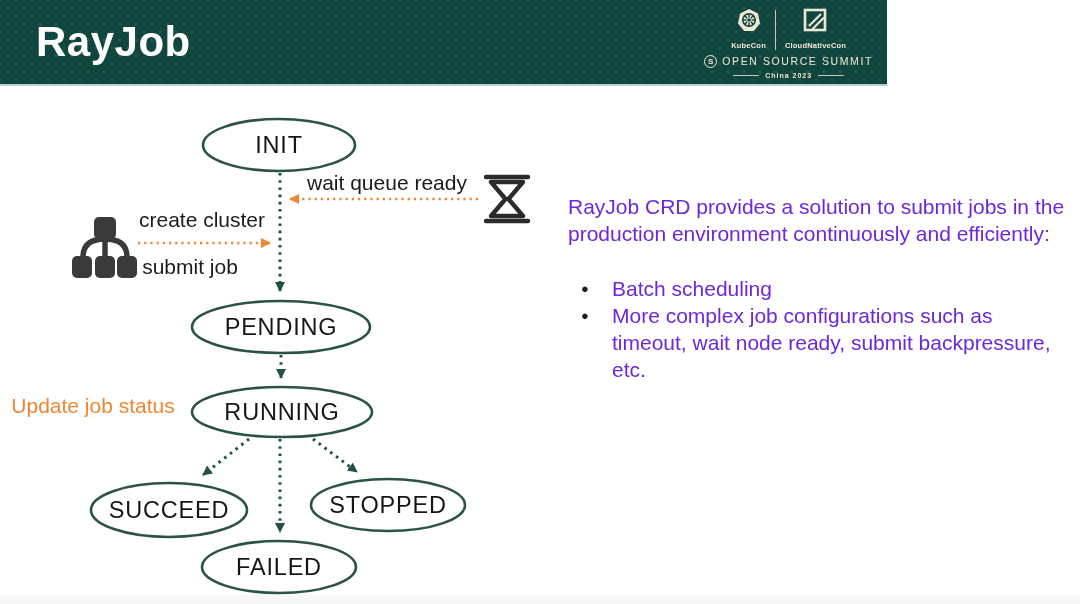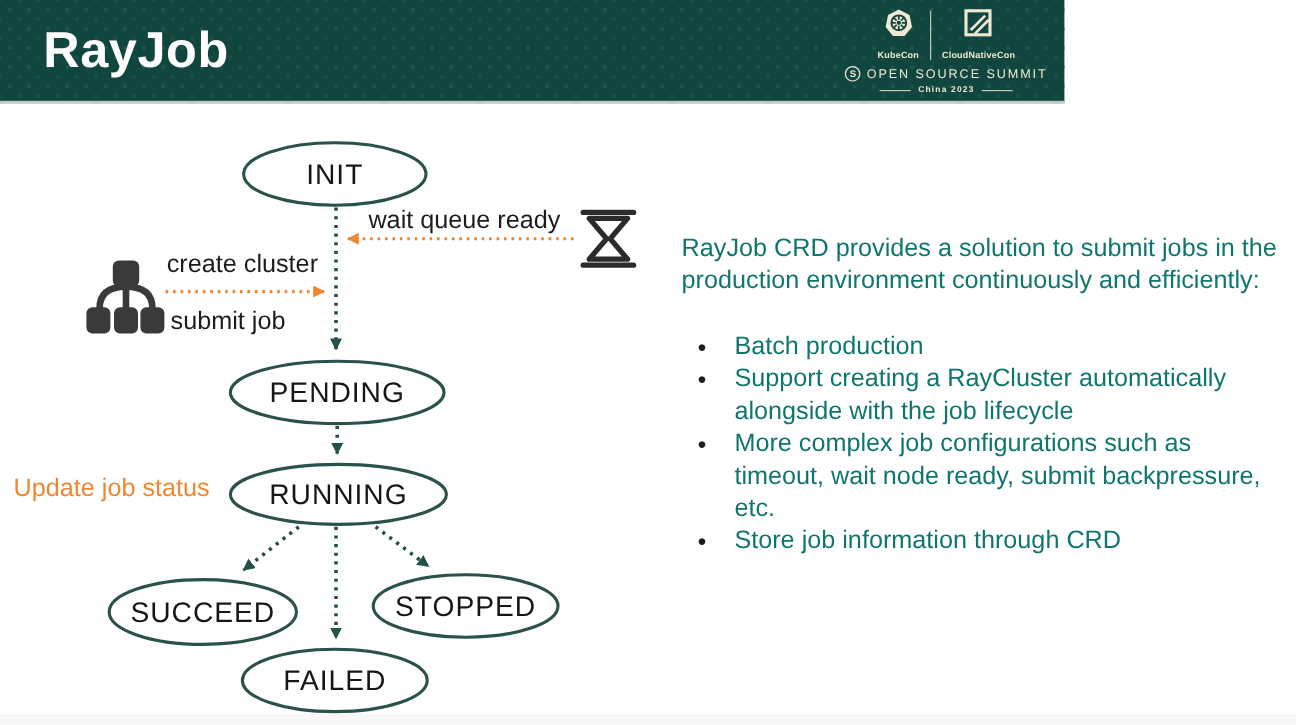--- a/index.html
+++ b/index.html
@@ -51,21 +51,21 @@
   .node-ellipse { fill: #ffffff; stroke: #2a524b; stroke-width: 2.6; }
   .node-label { font-size: 23.5px; fill: #161616; letter-spacing: 0.8px; }
   .edge-teal { stroke: #24504a; stroke-width: 3; fill: none; stroke-dasharray: 2.6 4.6; }
   .edge-orange { stroke: #ed8733; stroke-width: 2.6; fill: none; stroke-dasharray: 2.2 4; }
   .edge-text { font-size: 21px; fill: #1c1c1c; }
   .edge-text-orange { font-size: 21px; fill: #ed8733; }
 
   
   .description {
     position: absolute; left: 568px; top: 193px; width: 502px;
-    font-size: 21px; line-height: 27px; color: #0f766e;
+    font-size: 21px; line-height: 27px; color: #6d28d9;
   }
   .feature-list { list-style: none; margin-top: 28px; }
   .feature-item { position: relative; padding-left: 44px; }
   .feature-item::before {
     content: "\25CF"; position: absolute; left: 13px; top: 0;
     font-size: 13px; color: #1d1d1d;
   }
 
   .footer-strip {
     position: absolute; left: 0; bottom: 0; width: 1080px; height: 9px;
@@ -188,20 +188,18 @@
   </g>
   <g>
     <ellipse class="node-ellipse" cx="279" cy="479" rx="77" ry="26"></ellipse>
     <text class="node-label" x="279" y="487" text-anchor="middle">FAILED</text>
   </g>
 </svg>
 
 <div class="description">
   <p>RayJob CRD provides a solution to submit jobs in the production environment continuously and efficiently:</p>
   <ul class="feature-list">
-    <li class="feature-item">Batch production</li>
-    <li class="feature-item">Support creating a RayCluster automatically alongside with the job lifecycle</li>
+    <li class="feature-item">Batch scheduling</li>
     <li class="feature-item">More complex job configurations such as timeout, wait node ready, submit backpressure, etc.</li>
-    <li class="feature-item">Store job information through CRD</li>
   </ul>
 </div>
 
 <div class="footer-strip"></div>
 
 </body></html>

